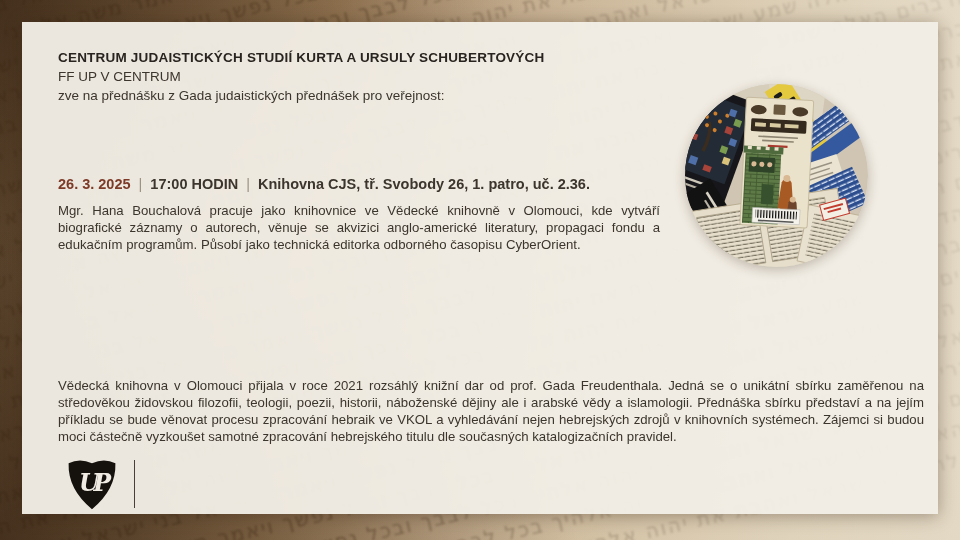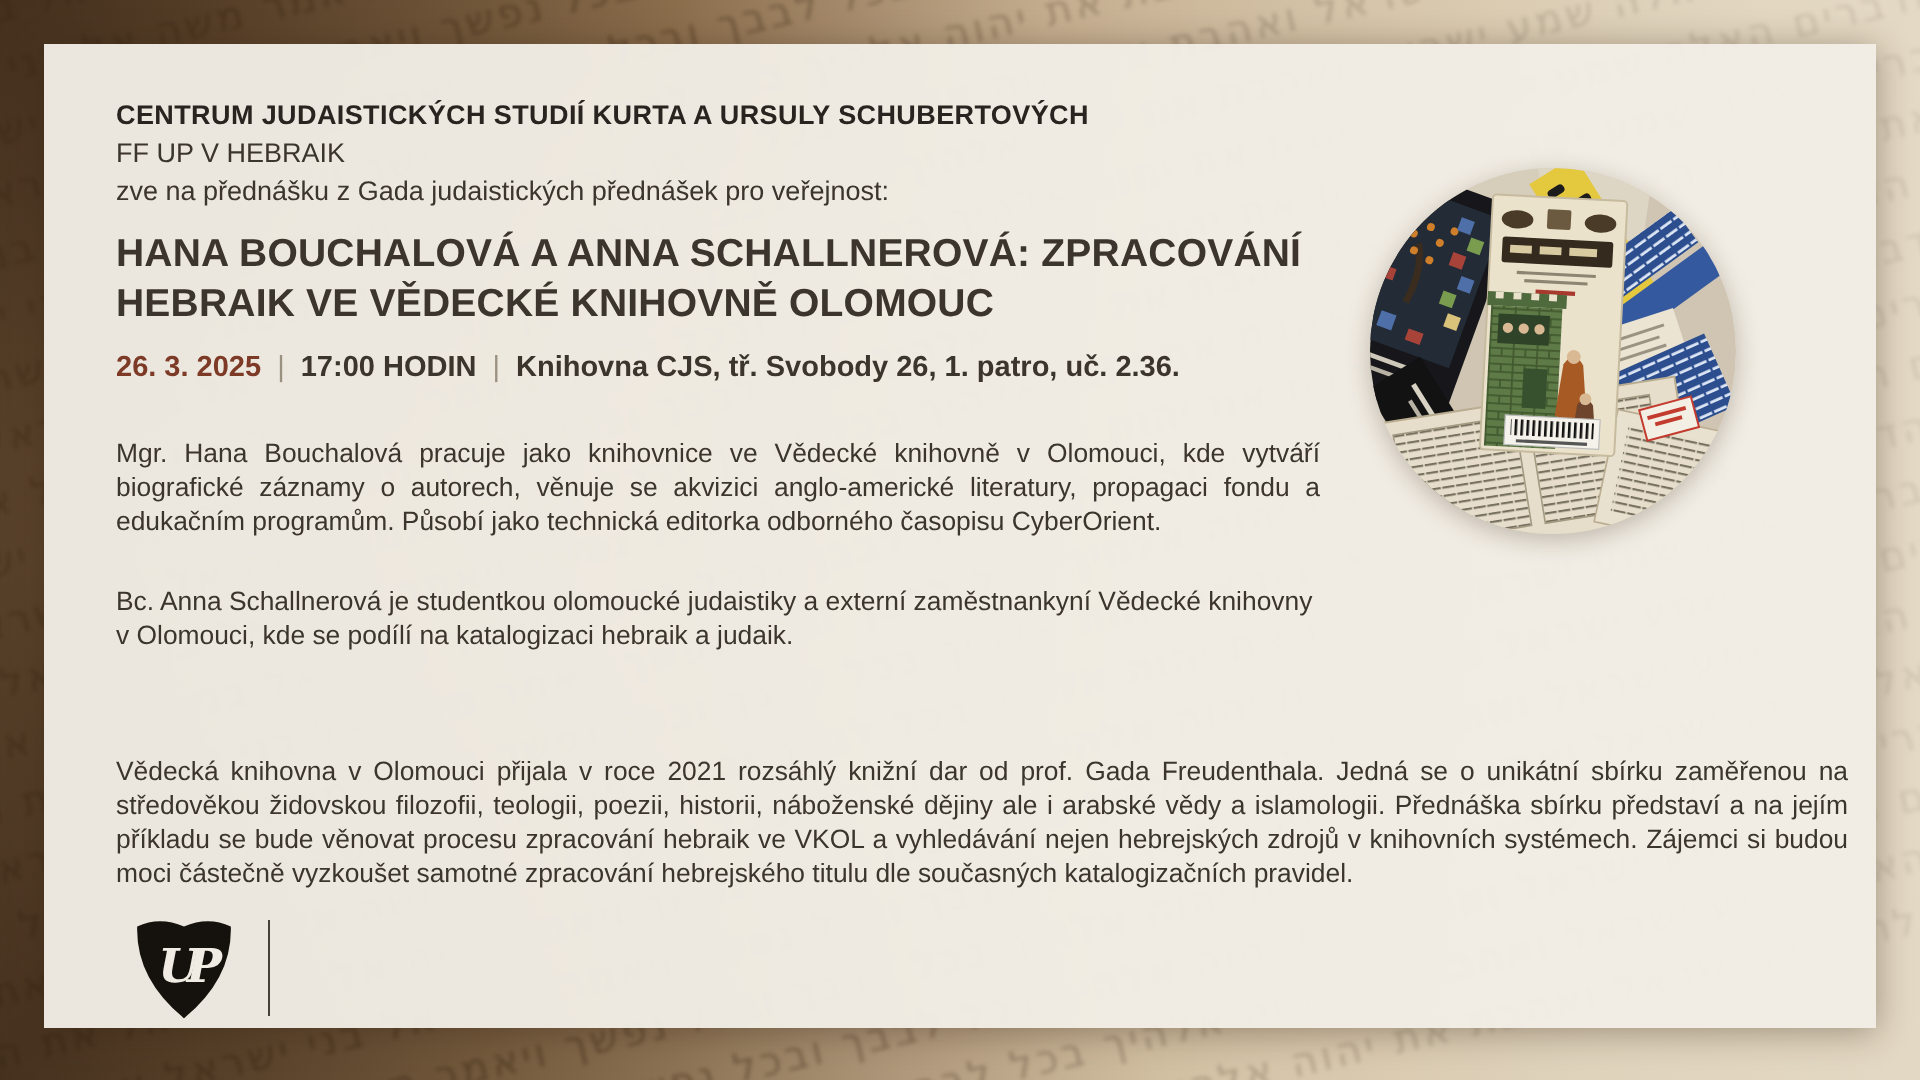--- a/index.html
+++ b/index.html
@@ -40,21 +40,21 @@
   .org-line1{font-weight:bold;color:var(--heading);letter-spacing:0.2px;}
   .title{
     position:absolute;left:36px;top:93px;margin:0;
     font-size:19.5px;line-height:25px;font-weight:bold;color:var(--heading);
     letter-spacing:0.1px;
   }
   .event{position:absolute;left:36px;top:154px;font-size:14.5px;font-weight:bold;color:#3f3931;text-align:center;}
   .event .date{color:var(--accent);}
   .event .sep{color:#9a9181;font-weight:normal;margin:0 8px;}
   .para{position:absolute;left:36px;margin:0;font-size:13.2px;line-height:17px;color:#3b352d;}
-  .p1{top:196px;width:602px;text-align:justify;}
+  .p1{top:180px;width:602px;text-align:justify;}
   .p2{top:270px;width:602px;}
   .p3{top:320px;width:866px;text-align:justify;margin-top:35px;}
   .funding{position:absolute;left:36px;top:402px;margin:0;width:866px;font-size:13.2px;color:#3b352d;}
   .logo-row{position:absolute;left:44px;top:434px;display:flex;align-items:center;}
   .shield{width:52px;height:56px;display:block;}
   .logo-divider{width:1px;height:48px;background:#46403六8;background:#464038;margin:0 14px 0 16px;}
   .logo-text{font-size:12.5px;line-height:15px;font-weight:bold;color:#2f2a24;}
   
   .photo-circle{
     position:absolute;left:685px;top:84px;width:183px;height:183px;
@@ -95,32 +95,30 @@
         <div class="tex-line" style="margin-right: -36px;">ויאמר משה אל בני ישראל את הדברים האלה שמע ישראל ואהבת את יהוה אלהיך בכל לבבך ובכל נפשך ויאמר משה אל בני ישראל את הדברים האלה שמע ישראל ואהבת את יהוה אלהיך בכל לבבך ובכל נפשך ויאמר משה אל בני ישראל את הדברים האלה שמע ישראל ואהבת את יהוה אלהיך בכל לבבך ובכל נפשך </div>
         <div class="tex-line" style="margin-right: -54px;">ויאמר משה אל בני ישראל את הדברים האלה שמע ישראל ואהבת את יהוה אלהיך בכל לבבך ובכל נפשך ויאמר משה אל בני ישראל את הדברים האלה שמע ישראל ואהבת את יהוה אלהיך בכל לבבך ובכל נפשך ויאמר משה אל בני ישראל את הדברים האלה שמע ישראל ואהבת את יהוה אלהיך בכל לבבך ובכל נפשך </div>
       </div>
     <div class="bg-fade"></div>
   </div>
 
   <div class="panel">
 
     <div class="org">
       <div class="org-line1">CENTRUM JUDAISTICKÝCH STUDIÍ KURTA A URSULY SCHUBERTOVÝCH</div>
-      <div class="org-line2">FF UP V HEBRAIK</div>
+      <div class="org-line2">FF UP V CENTRUM</div>
       <div class="org-invite">zve na přednášku z Gada judaistických přednášek pro veřejnost:</div>
     </div>
 
-    <h1 class="title"><span>HANA BOUCHALOVÁ A ANNA SCHALLNEROVÁ: ZPRACOVÁNÍ</span><br><span>HEBRAIK VE VĚDECKÉ KNIHOVNĚ OLOMOUC</span></h1>
 
     <div class="event">
       <span class="date">26. 3. 2025</span><span class="sep">|</span><span class="time">17:00 HODIN</span><span class="sep">|</span><span class="venue">Knihovna CJS, tř. Svobody 26, 1. patro, uč. 2.36.</span>
     </div>
 
     <p class="para p1">Mgr. Hana Bouchalová pracuje jako knihovnice ve Vědecké knihovně v Olomouci, kde vytváří biografické záznamy o autorech, věnuje se akvizici anglo-americké literatury, propagaci fondu a edukačním programům. Působí jako technická editorka odborného časopisu CyberOrient.</p>
-    <p class="para p2">Bc. Anna Schallnerová je studentkou olomoucké judaistiky a externí zaměstnankyní Vědecké knihovny v Olomouci, kde se podílí na katalogizaci hebraik a judaik.</p>
     <p class="para p3">Vědecká knihovna v Olomouci přijala v roce 2021 rozsáhlý knižní dar od prof. Gada Freudenthala. Jedná se o unikátní sbírku zaměřenou na středověkou židovskou filozofii, teologii, poezii, historii, náboženské dějiny ale i arabské vědy a islamologii. Přednáška sbírku představí a na jejím příkladu se bude věnovat procesu zpracování hebraik ve VKOL a vyhledávání nejen hebrejských zdrojů v knihovních systémech. Zájemci si budou moci částečně vyzkoušet samotné zpracování hebrejského titulu dle současných katalogizačních pravidel.</p>
 
     <div class="logo-row">
       <svg class="shield" viewBox="0 0 60 64">
         <path d="M3,8 Q16,2 30,8 Q44,2 57,8 Q58,38 30,61 Q2,38 3,8 Z" fill="#15120e"></path>
         <text x="30" y="40" text-anchor="middle" font-family="DejaVu Serif, serif" font-style="italic" font-weight="bold" font-size="27" letter-spacing="-7" fill="#f1ece3">UP</text>
       </svg>
       <div class="logo-divider"></div>
     </div>
 

